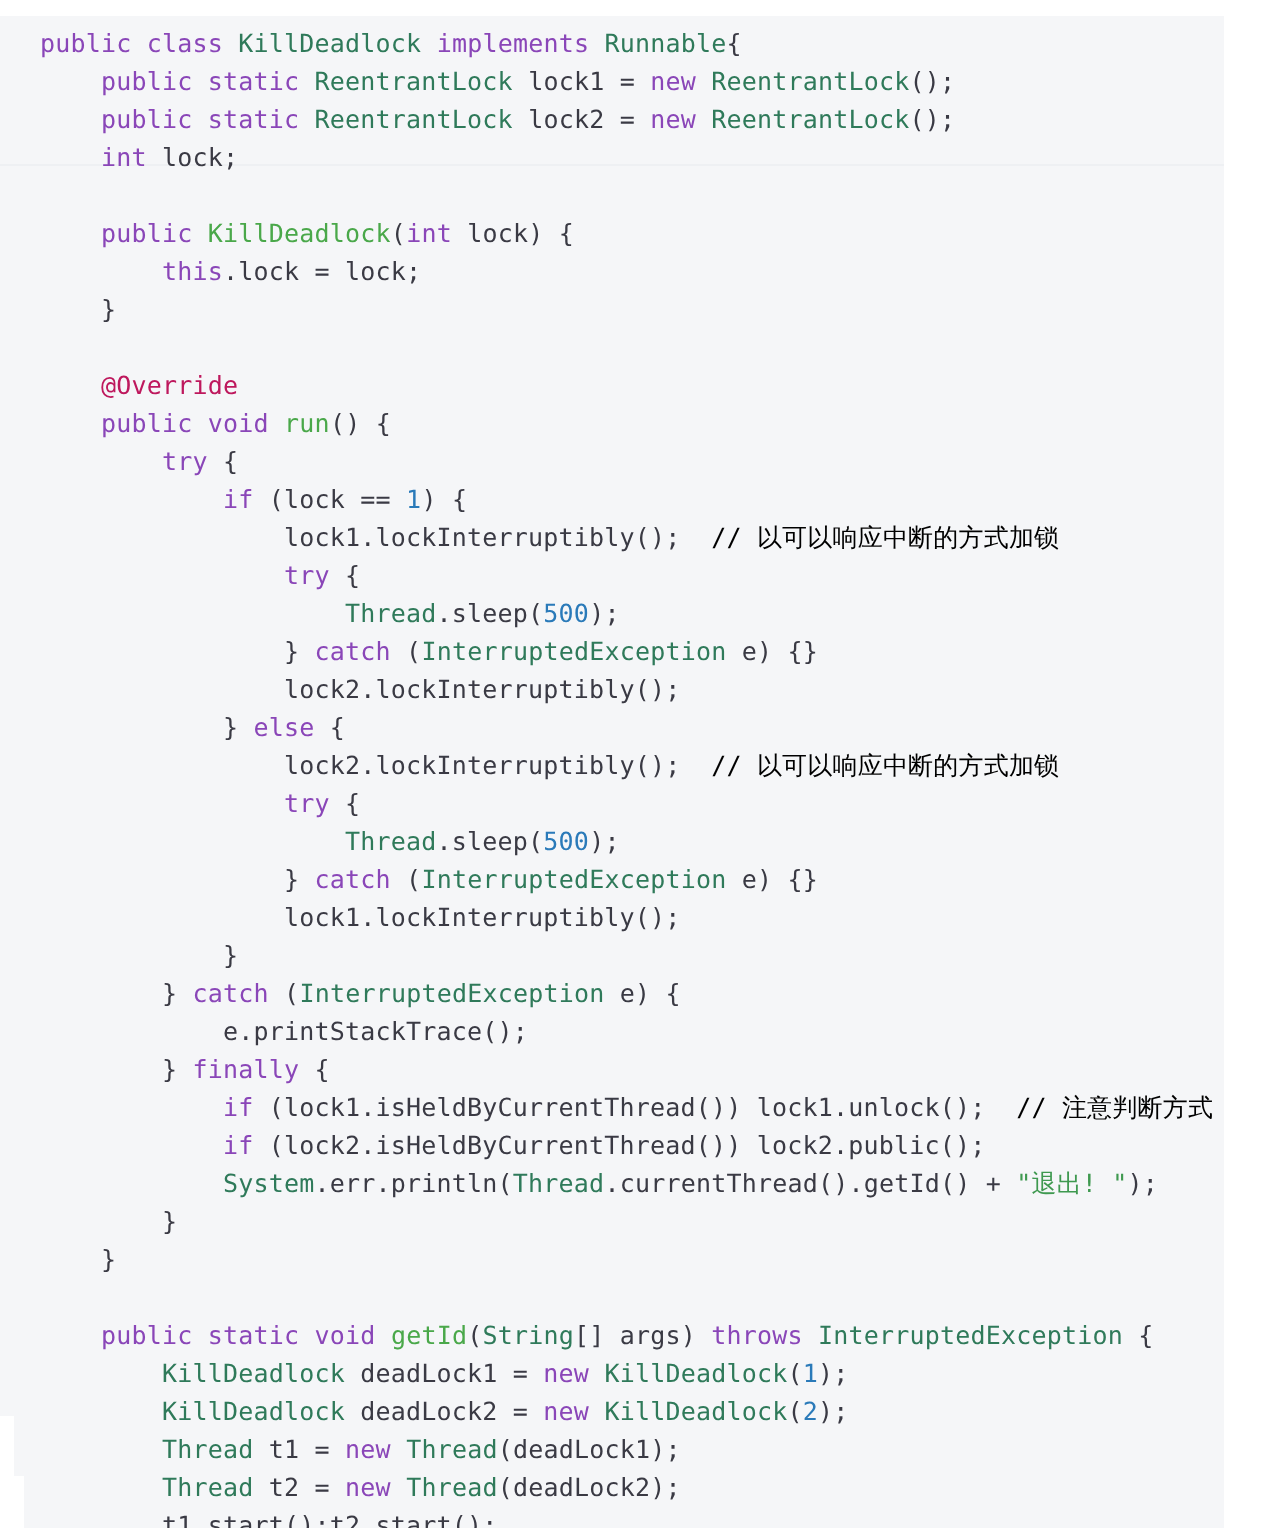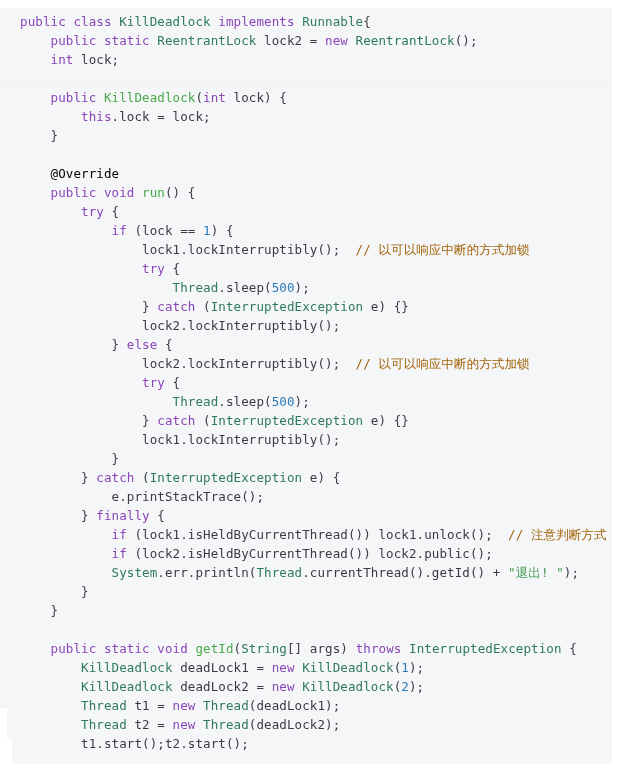--- a/index.html
+++ b/index.html
@@ -72,32 +72,33 @@
     letter-spacing: 0.1px;
   }
   .line.blank { color: transparent; }
 
   
   .kw   { color: #8a46b8; }   
   .typ  { color: #2f7a5a; }   
   .mth  { color: #4aa84a; }   
   .num  { color: #2a7ab9; }   
   .str  { color: #3f9950; }   
-  .cmt  { color: #a16207; }   
-  .ann  { color: #000000; }   
+  .cmt  { color: #000000; }   
+  .ann  { color: #be185d; }   
   .pl   { color: #3a3a44; }   
 </style>
 </head>
 <body>
 
 <div id="code-block">
   <div id="code-surface">
     <div id="seam"></div>
     <div id="code-lines">
         <div class="line"><span class="pl"></span><span class="kw">public </span><span class="kw">class </span><span class="typ">KillDeadlock</span><span class="pl"> </span><span class="kw">implements</span><span class="pl"> </span><span class="typ">Runnable</span><span class="pl">{</span></div>
+        <div class="line"><span class="pl">    </span><span class="kw">public </span><span class="kw">static </span><span class="typ">ReentrantLock</span><span class="pl"> lock1 = </span><span class="kw">new </span><span class="typ">ReentrantLock</span><span class="pl">();</span></div>
         <div class="line"><span class="pl">    </span><span class="kw">public </span><span class="kw">static </span><span class="typ">ReentrantLock</span><span class="pl"> lock2 = </span><span class="kw">new </span><span class="typ">ReentrantLock</span><span class="pl">();</span></div>
         <div class="line"><span class="pl">    </span><span class="kw">int</span><span class="pl"> lock;</span></div>
         <div class="line blank">&nbsp;</div>
         <div class="line"><span class="pl">    </span><span class="kw">public </span><span class="mth">KillDeadlock</span><span class="pl">(</span><span class="kw">int</span><span class="pl"> lock) {</span></div>
         <div class="line"><span class="pl">        </span><span class="kw">this</span><span class="pl">.lock = lock;</span></div>
         <div class="line"><span class="pl">    </span><span class="pl">}</span></div>
         <div class="line blank">&nbsp;</div>
         <div class="line"><span class="pl">    </span><span class="ann">@Override</span></div>
         <div class="line"><span class="pl">    </span><span class="kw">public </span><span class="kw">void </span><span class="mth">run</span><span class="pl">() {</span></div>
         <div class="line"><span class="pl">        </span><span class="kw">try</span><span class="pl"> {</span></div>

